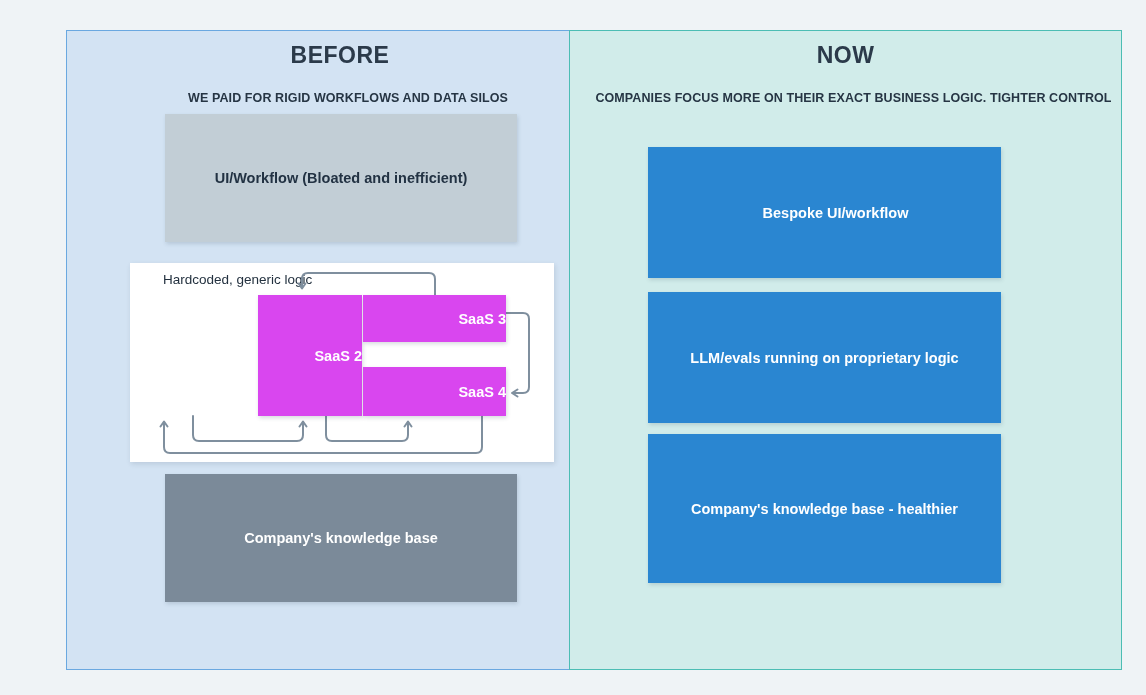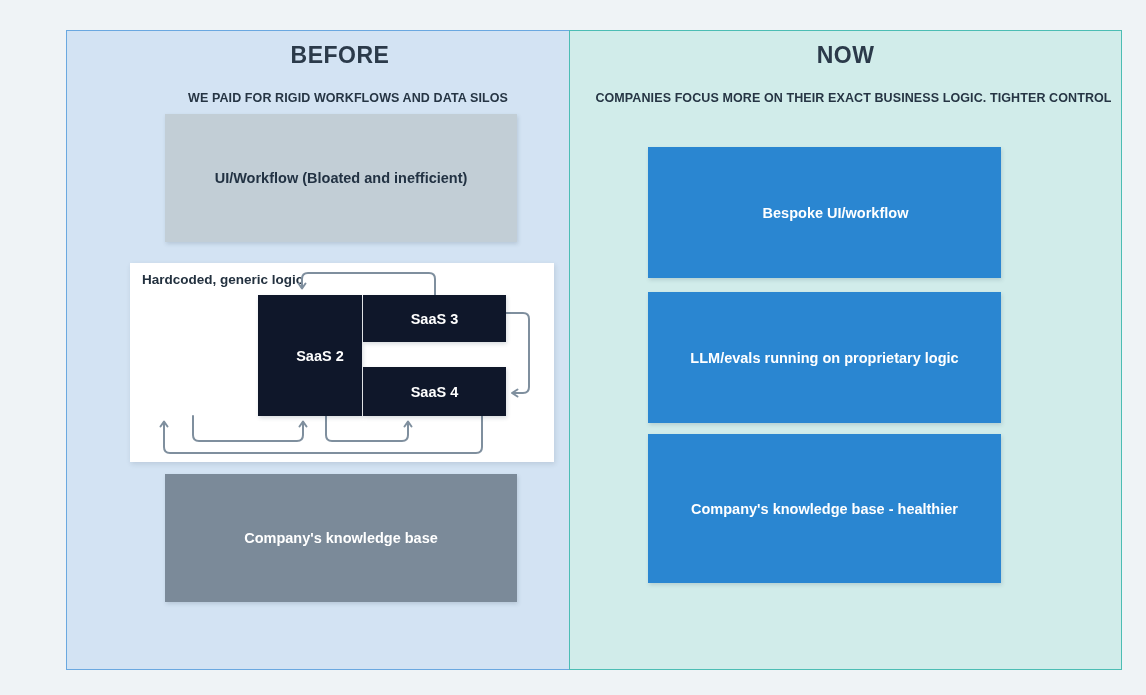--- a/index.html
+++ b/index.html
@@ -49,29 +49,29 @@
   }
   #knowledge-base .box-label{color:#ffffff;font-size:14.5px;}
 
   
   #logic-container{
     position:absolute;left:63px;top:232px;width:424px;height:199px;
     background:#ffffff;
     box-shadow:1px 2px 5px rgba(40,60,80,.14);
   }
   #logic-label{
-    position:absolute;left:12px;top:9px;
+    position:absolute;left:33px;top:9px;
     font-size:13.5px;color:#23313f;
     white-space:nowrap;
-    font-weight:bold;
   }
 
   .saas{
-    background:#0f172a;
+    background:#d946ef;
     box-shadow:1px 2px 4px rgba(40,60,80,.18);
+    justify-content:flex-end;
   }
   .saas .box-label{color:#ffffff;font-size:14.5px;}
   #saas-1{left:22px;top:32px;width:90px;height:121px;}
   #saas-2{left:128px;top:32px;width:104px;height:121px;padding-left:20px;}
   #saas-3{left:233px;top:32px;width:143px;height:47px;}
   #saas-4{left:233px;top:104px;width:143px;height:49px;}
 
   #connectors{position:absolute;left:0;top:0;width:424px;height:199px;overflow:visible;}
 
   

